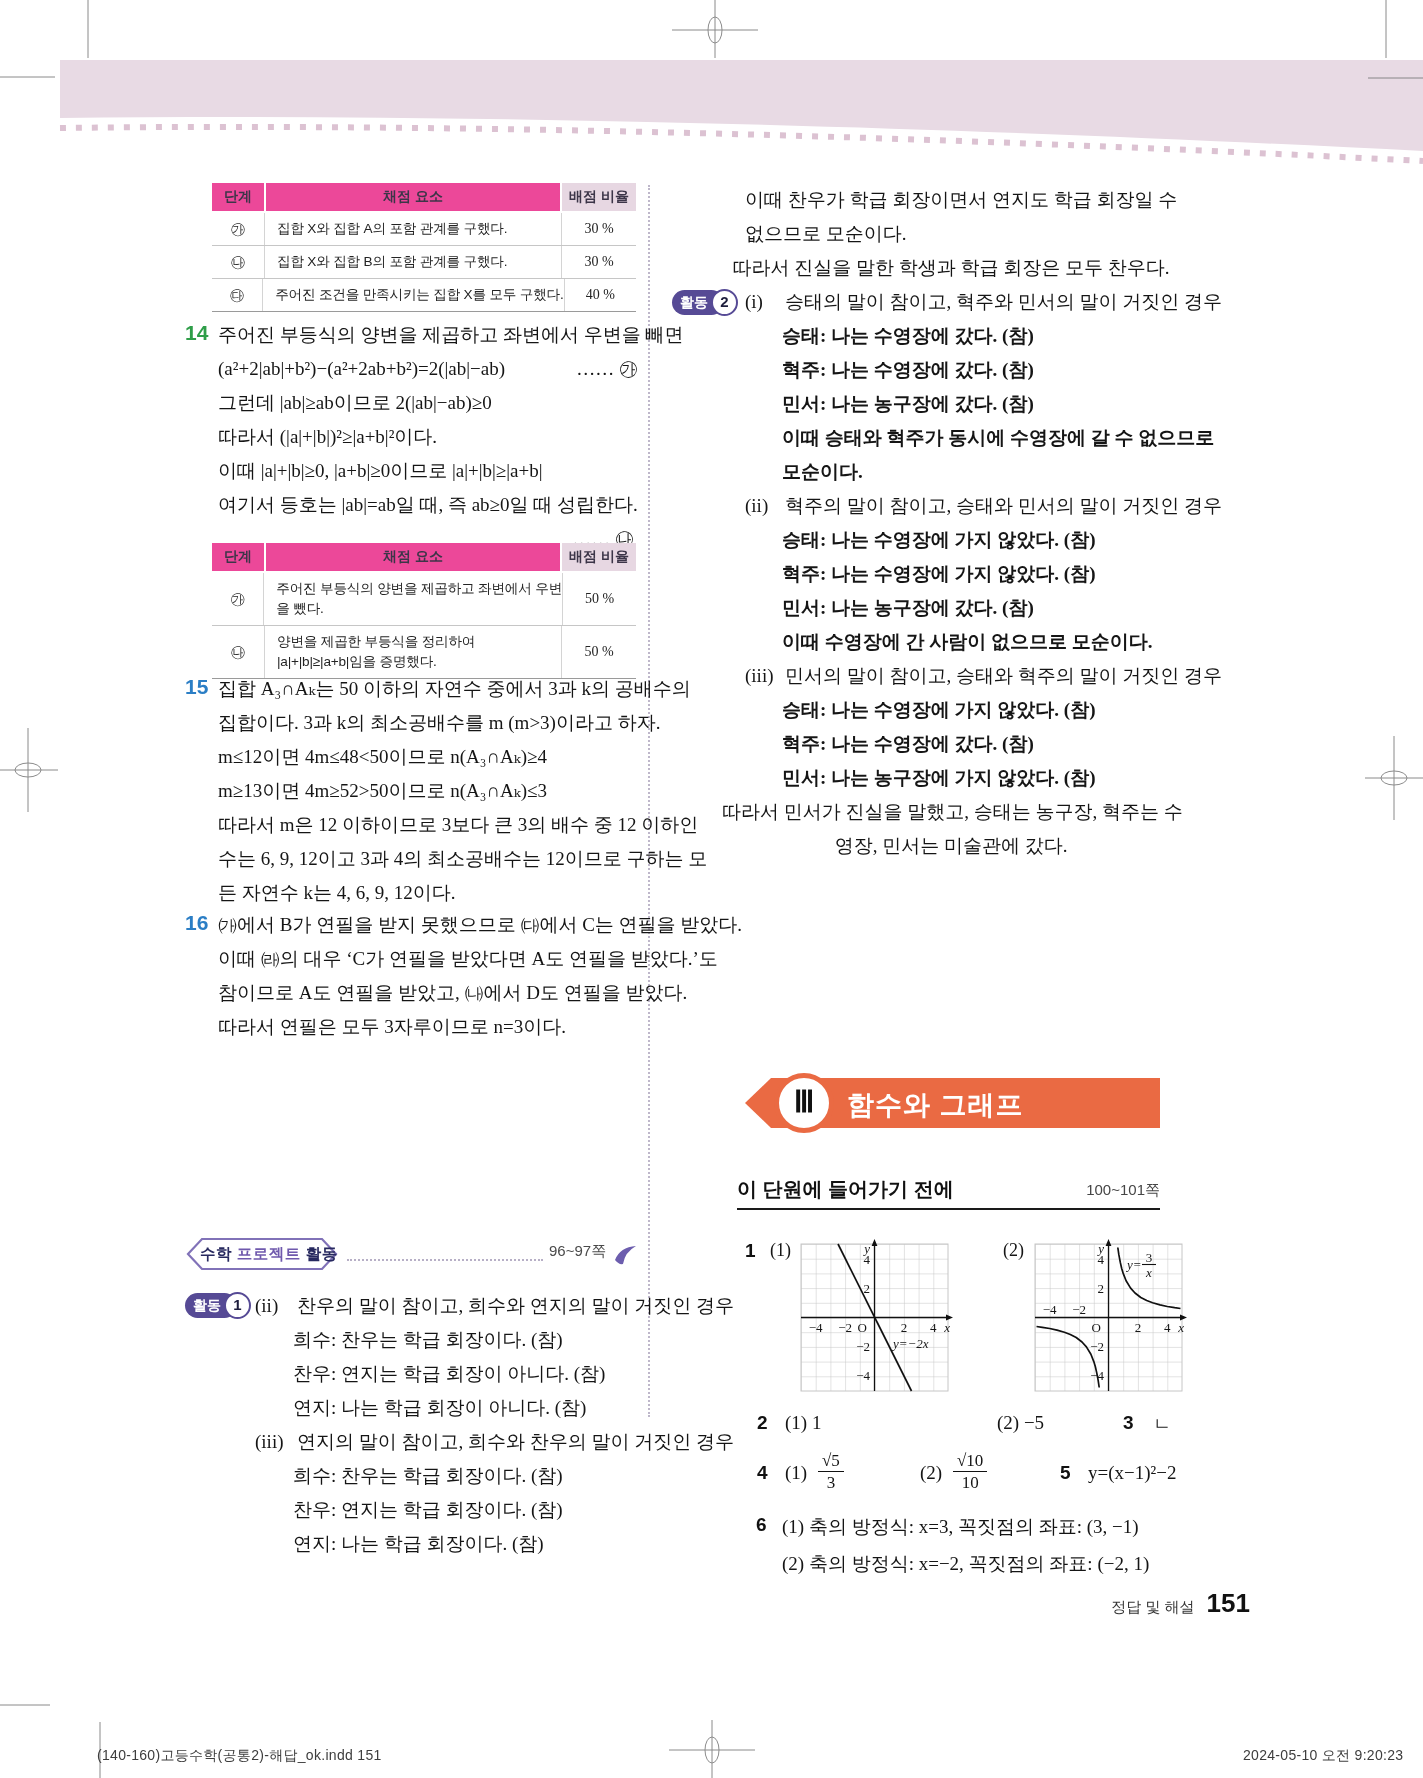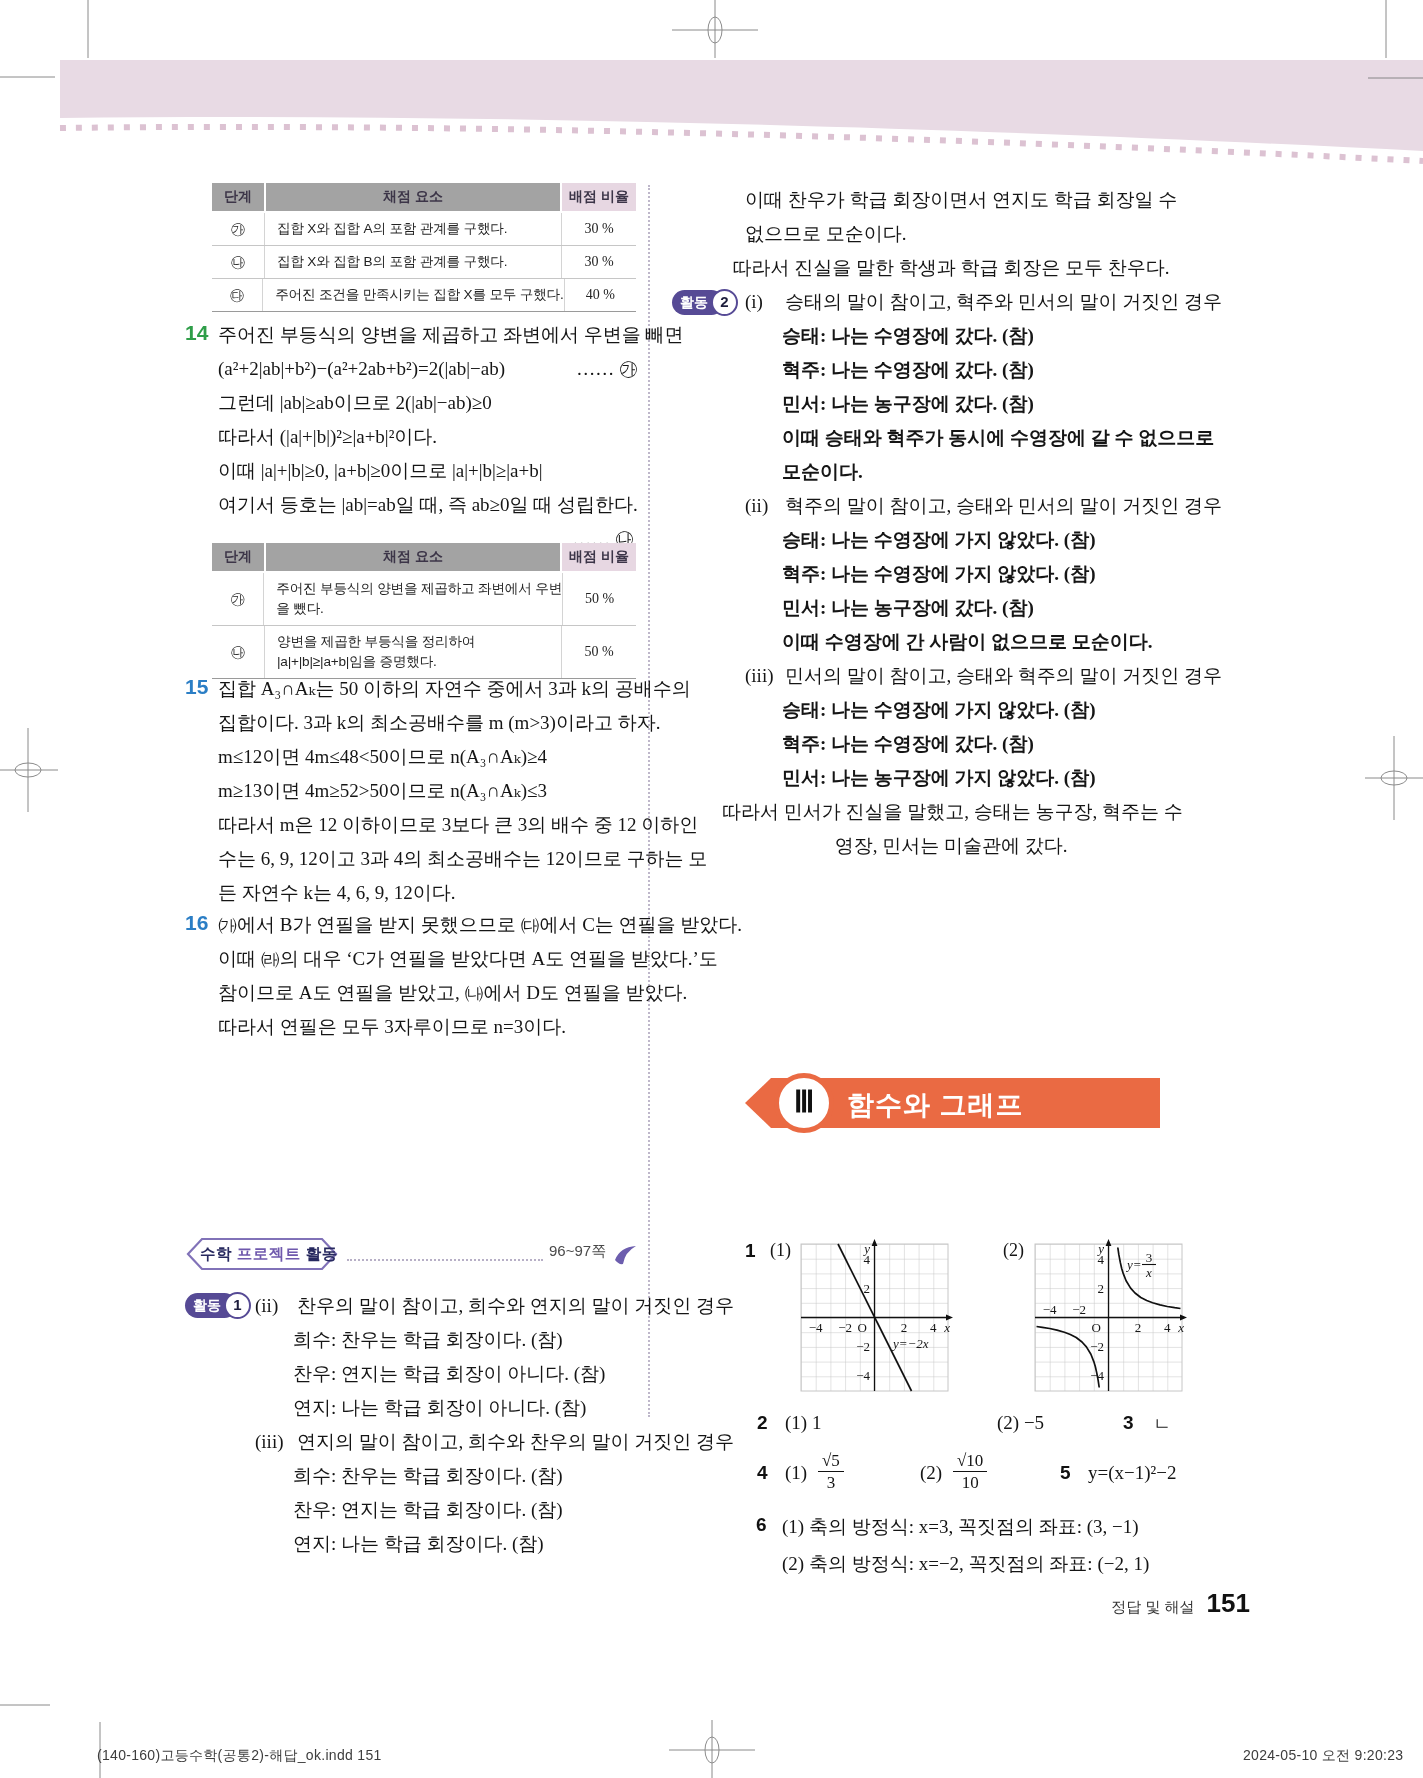--- a/index.html
+++ b/index.html
@@ -15,21 +15,21 @@
 
   
   .problem{position:absolute;left:185px;width:455px;}
   .pnum{position:absolute;left:0;top:3px;font-family:"Liberation Sans",sans-serif;font-weight:700;font-size:21px;}
   .num-green{color:#2f9e49;} .num-blue{color:#2b7ec5;}
   .pbody{margin-left:33px;}
 
   
   .rubric{position:absolute;left:212px;width:424px;font-family:"Liberation Sans","DejaVu Sans",sans-serif;font-size:14px;color:#242424;}
   .thead{display:flex;font-weight:700;text-align:center;color:#3c3548;}
-  .thead>div{padding:5px 0;background:#a3a3a3;}
+  .thead>div{padding:5px 0;background:#ec4899;}
   .thead .c1{width:52px;border-right:2px solid #fff;}
   .thead .c2{flex:1;border-right:2px solid #fff;}
   .thead .c3{width:74px;background:#e7d7e2;}
   .tbody{border-bottom:1px solid #9a9a9a;}
   .trow{display:flex;border-top:1px solid #c6c6c6;align-items:stretch;}
   .trow:first-child{border-top:2px solid #fff;}
   .trow .c1{width:52px;display:flex;align-items:center;justify-content:center;border-right:1px solid #d4d4d4;font-size:15px;}
   .trow .c2{flex:1;padding:6px 0 6px 12px;white-space:nowrap;border-right:1px solid #d4d4d4;font-size:13.6px;line-height:20px;display:flex;flex-direction:column;justify-content:center;letter-spacing:-0.2px;}
   .trow .c3{width:74px;display:flex;align-items:center;justify-content:center;font-family:"Liberation Serif",serif;font-size:14px;}
 
@@ -285,20 +285,24 @@
     <div class="line ra-ind0">따라서 민서가 진실을 말했고, 승태는 농구장, 혁주는 수</div>
     <div class="line ra-ind0">영장, 민서는 미술관에 갔다.</div>
   </div>
 
   <div class="abs" style="left:745px;top:1078px;width:415px;height:50px;">
     <div class="banner-bar"></div>
     <div class="banner-circ">Ⅲ</div>
     <div class="banner-title">함수와 그래프</div>
   </div>
 
+  <div class="preunit">
+    <span class="preunit-title">이 단원에 들어가기 전에</span>
+    <span class="preunit-pages">100~101쪽</span>
+  </div>
 
   <span class="abs ansnum" style="left:745px;top:1240px;">1</span>
   <span class="abs" style="left:770px;top:1240px;font-size:18px;">(1)</span>
 
   <svg class="abs" style="left:798px;top:1238px;" width="158" height="158" viewBox="0 0 158 158">
     <defs>
       <pattern id="g1grid" width="14.7" height="14.7" patternUnits="userSpaceOnUse">
         <path d="M14.7 0 H0 V14.7" fill="none" stroke="#c6c6c6" stroke-width="1"></path>
       </pattern>
     </defs>

